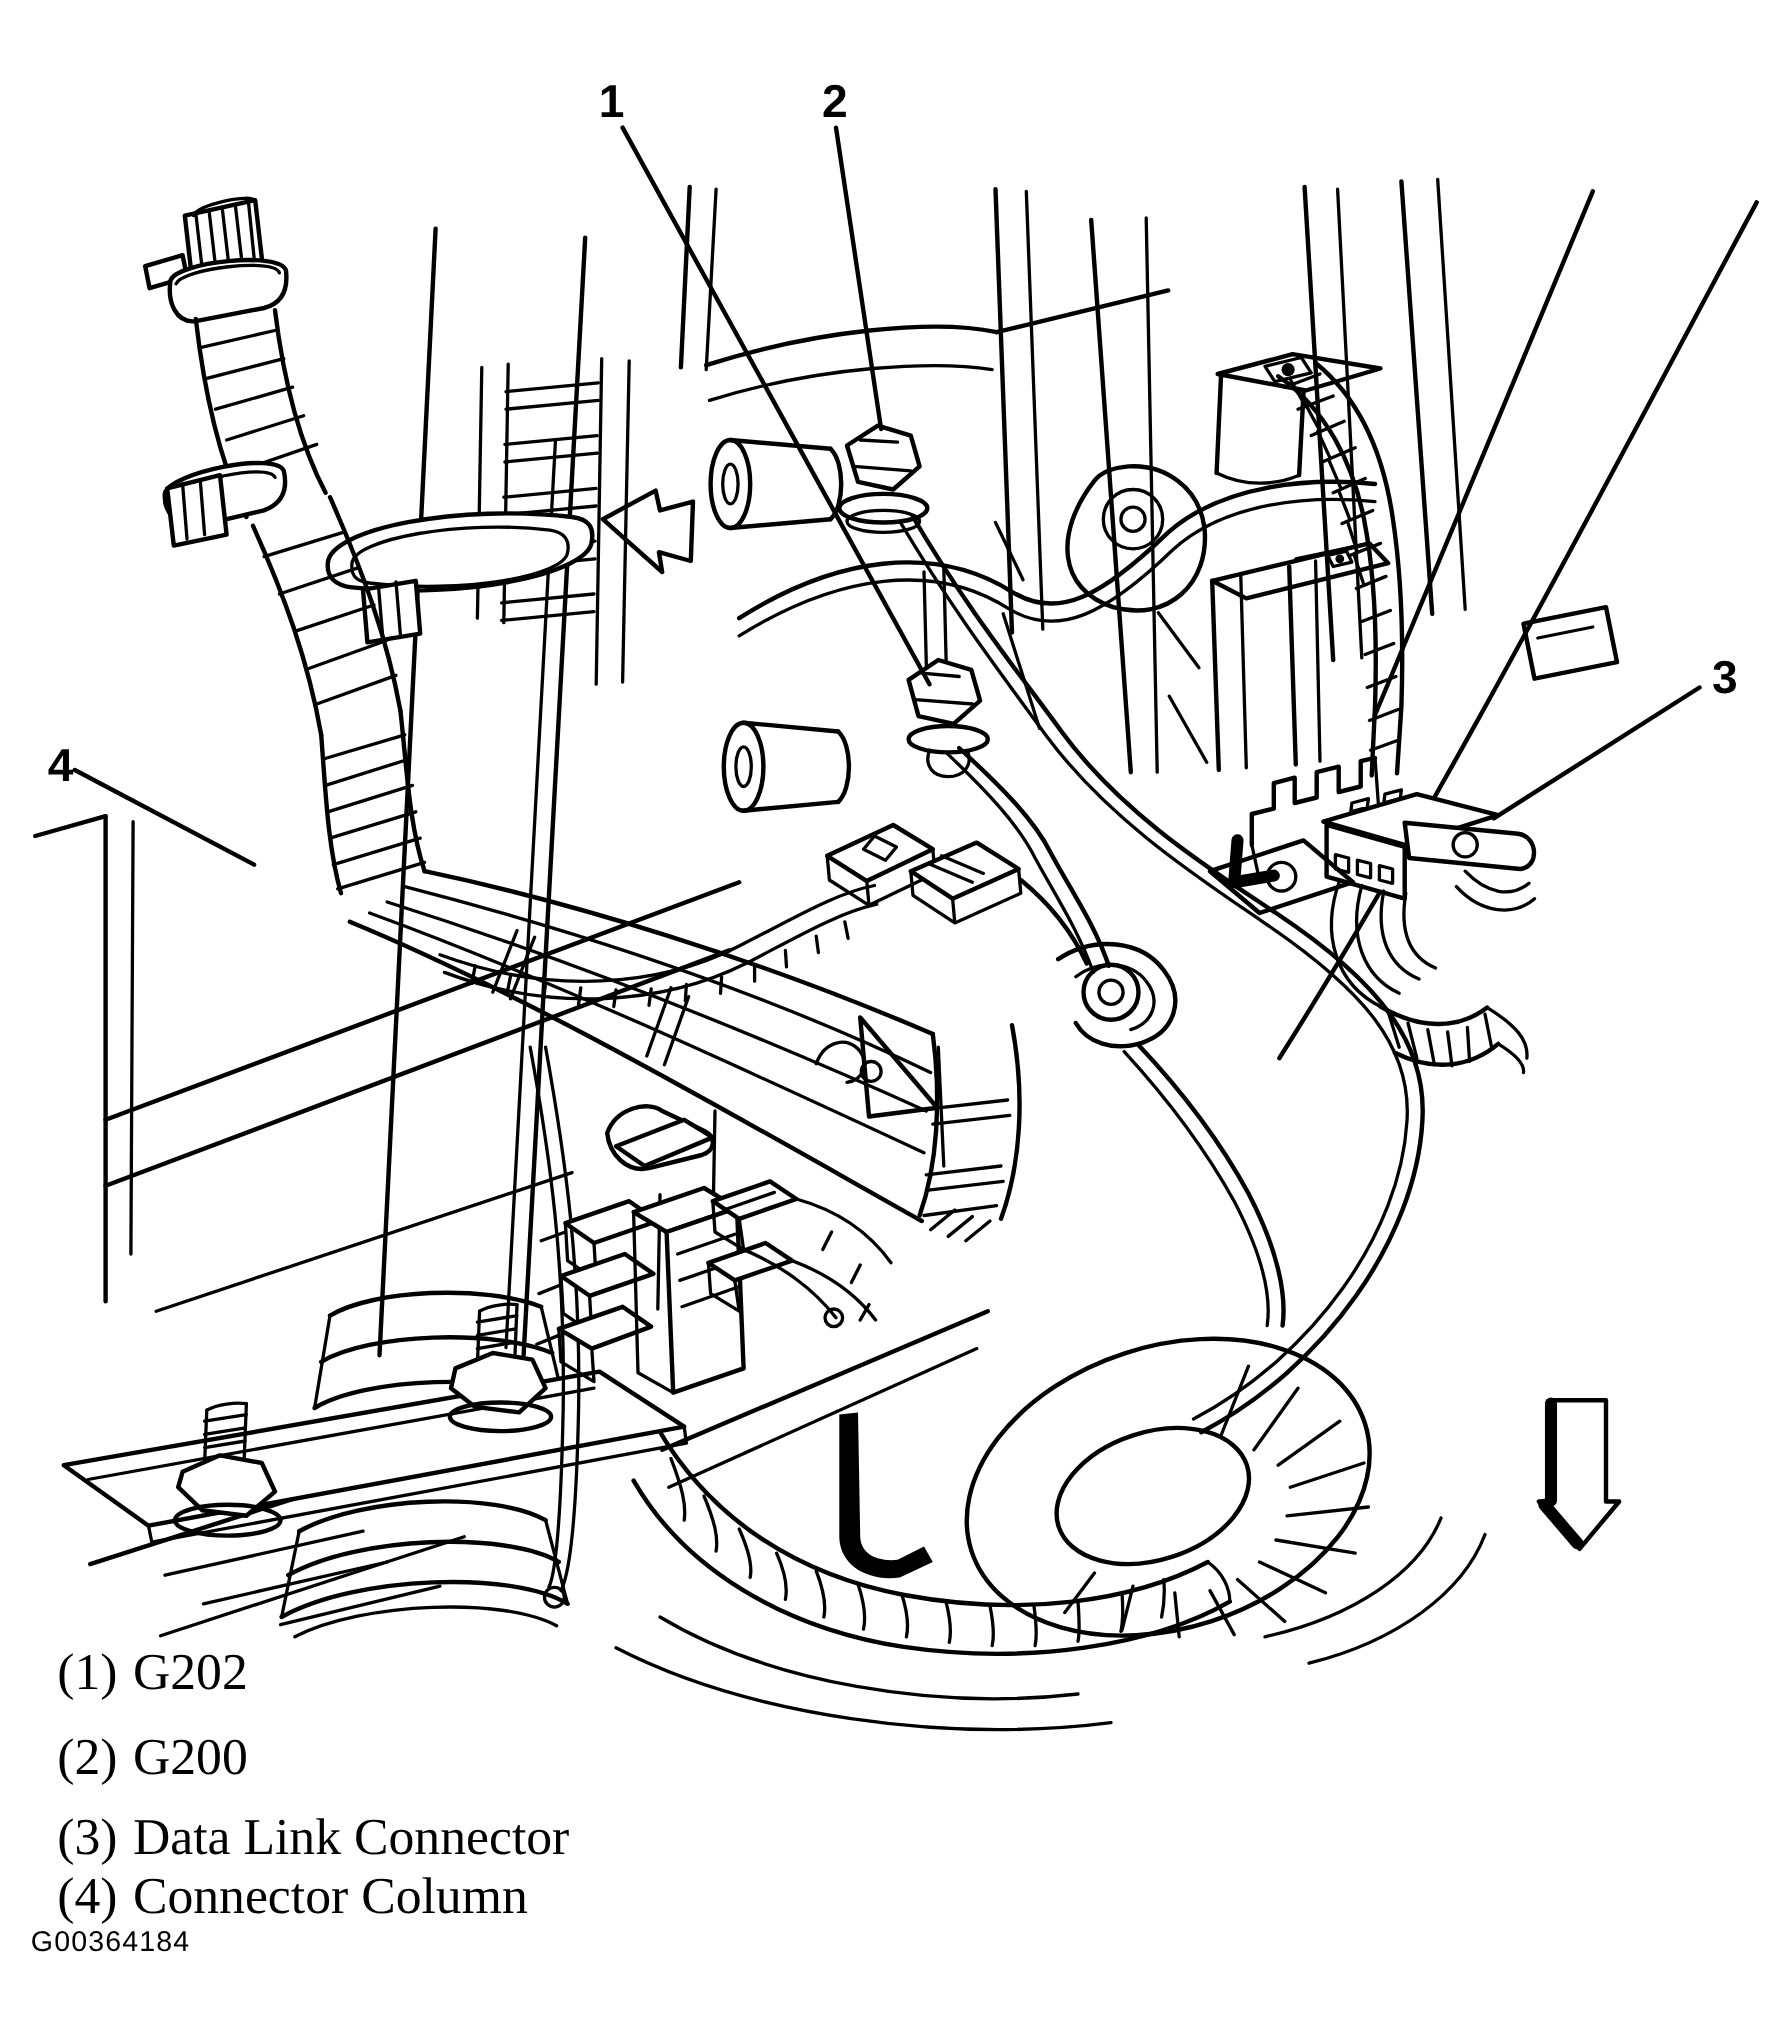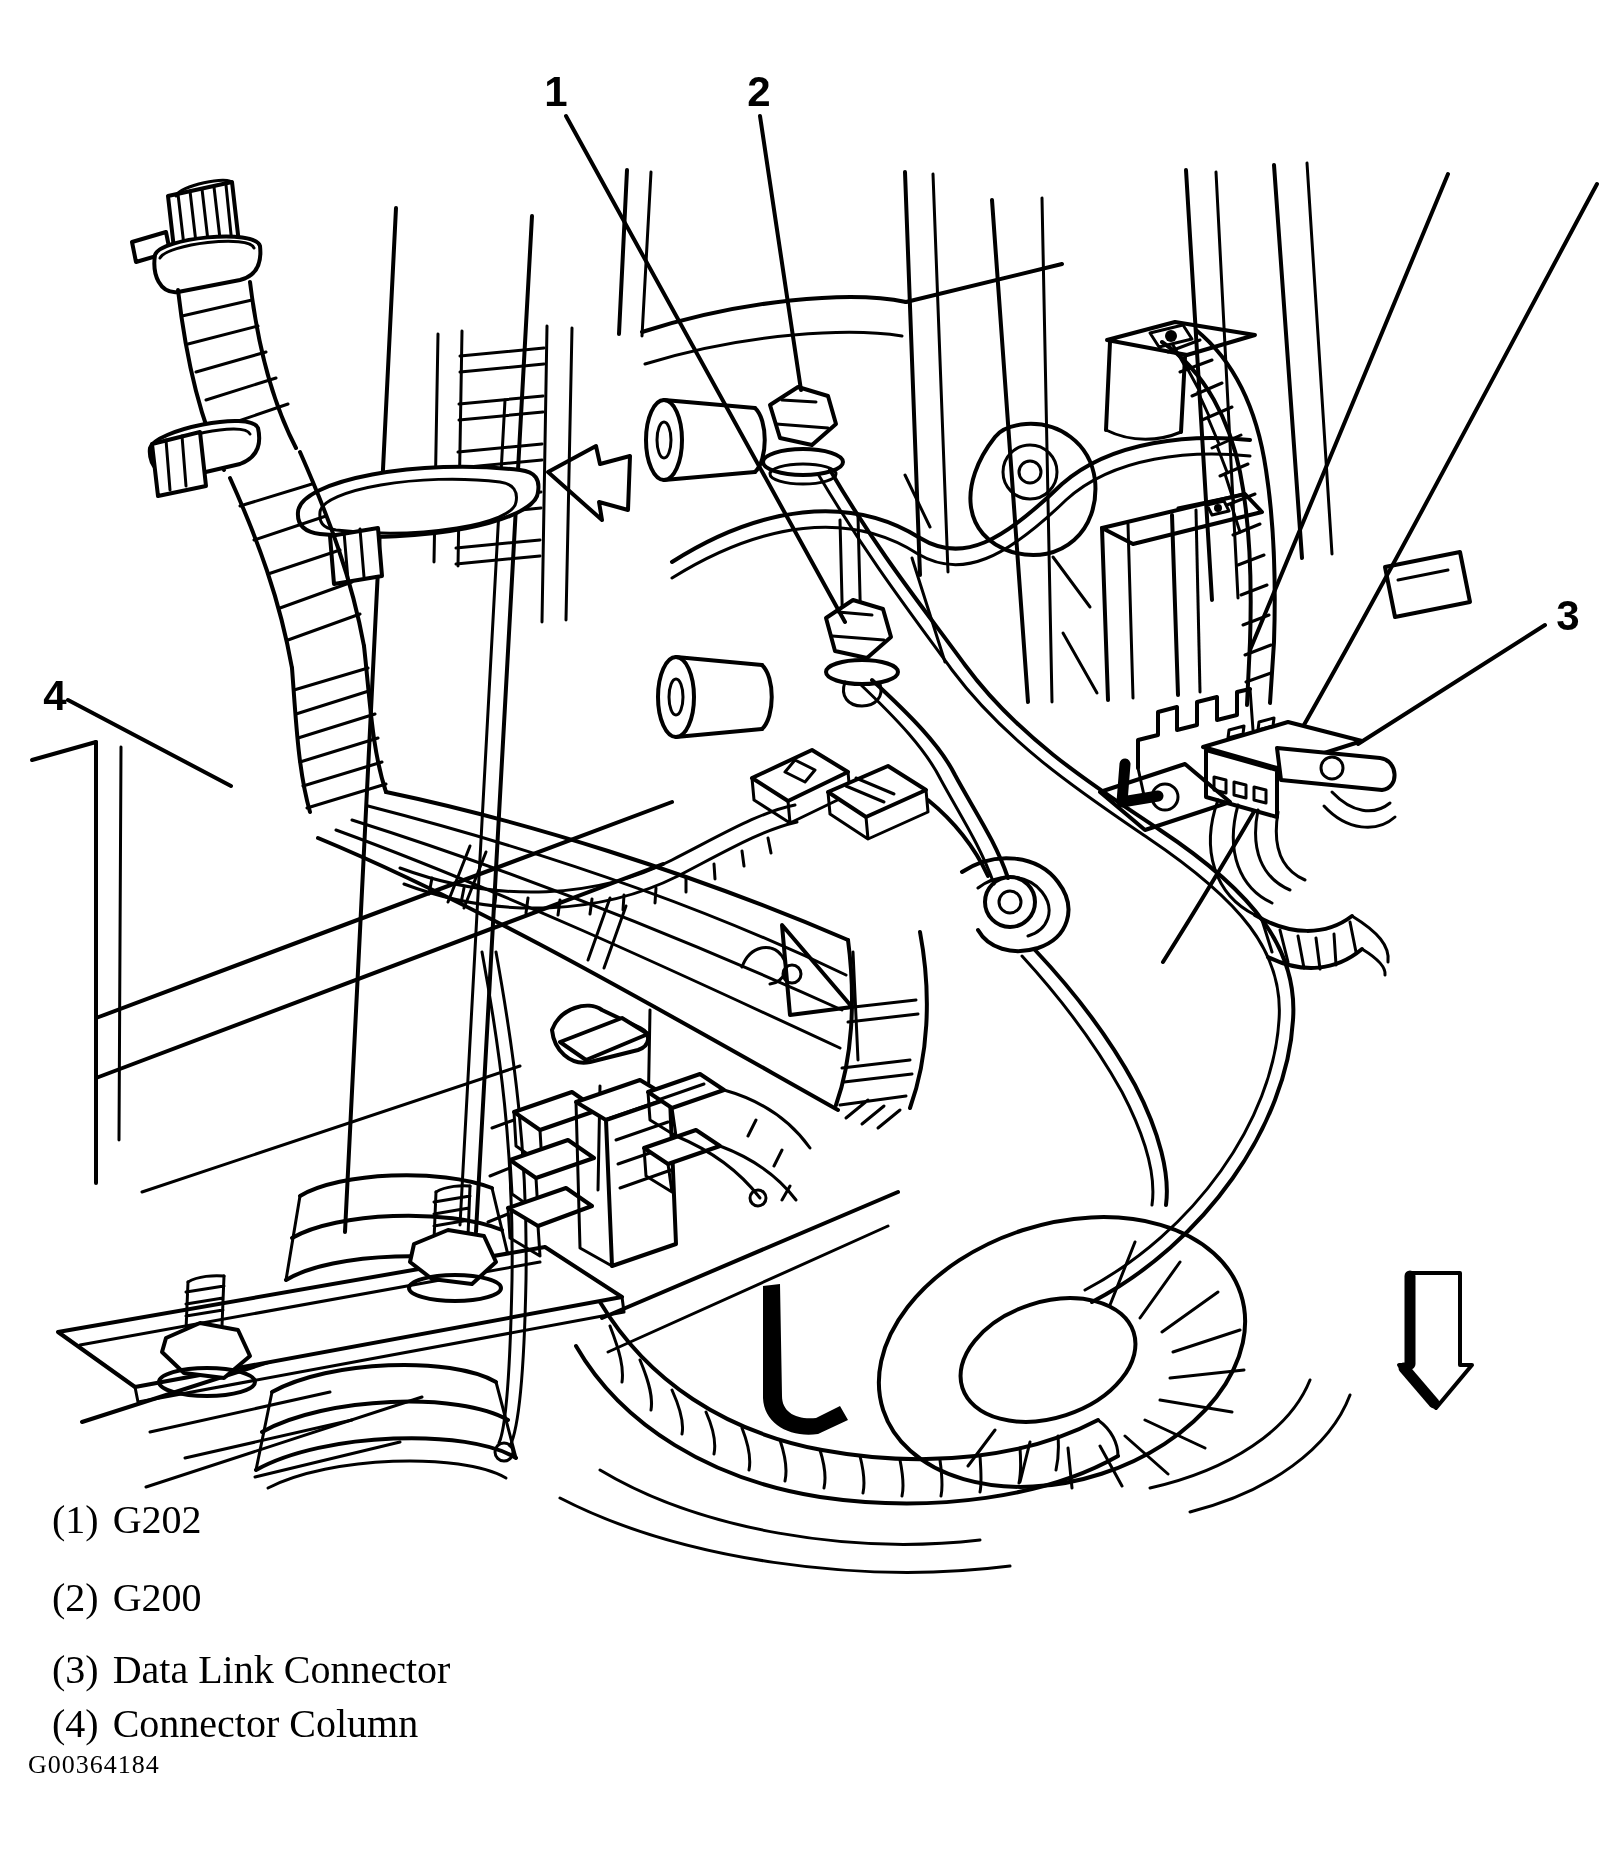--- a/index.html
+++ b/index.html
@@ -8,23 +8,23 @@
           font-family:"Liberation Serif", serif; color:var(--ink); overflow:hidden; }
   svg.diagram{ position:absolute; left:0; top:0; width:1608px; height:1852px; color:var(--ink); }
   svg .s{ fill:none; stroke:currentColor; stroke-width:4; stroke-linecap:round; stroke-linejoin:round; }
   svg .t{ stroke-width:3; }
   svg .w{ fill:var(--paper); stroke:currentColor; stroke-width:4; stroke-linejoin:round; }
   svg .b{ fill:currentColor; stroke:none; }
   svg .thick{ stroke-width:11; }
   svg text.callout{ font-family:"Liberation Sans", sans-serif; font-weight:bold; font-size:42px;
                     fill:currentColor; text-anchor:middle; }
   .legend{ position:absolute; left:52px; top:1482px; }
-  .legend-row{ position:absolute; left:0; white-space:nowrap; font-size:40px; line-height:56px; }
+  .legend-row{ position:absolute; left:0; white-space:nowrap; font-size:47px; line-height:56px; }
   .legend-row .marker{ margin-right:14px; }
-  .figure-id{ position:absolute; left:28px; top:1750px; font-family:Liberation Serif, serif;
+  .figure-id{ position:absolute; left:28px; top:1750px; font-family:Liberation Sans, sans-serif;
               font-size:26px; letter-spacing:1px; }
 </style>
 </head>
 <body>
 
 <div class="stage">
 
 <svg class="diagram" viewBox="0 0 1608 1852" aria-hidden="true">
 
   <g>

